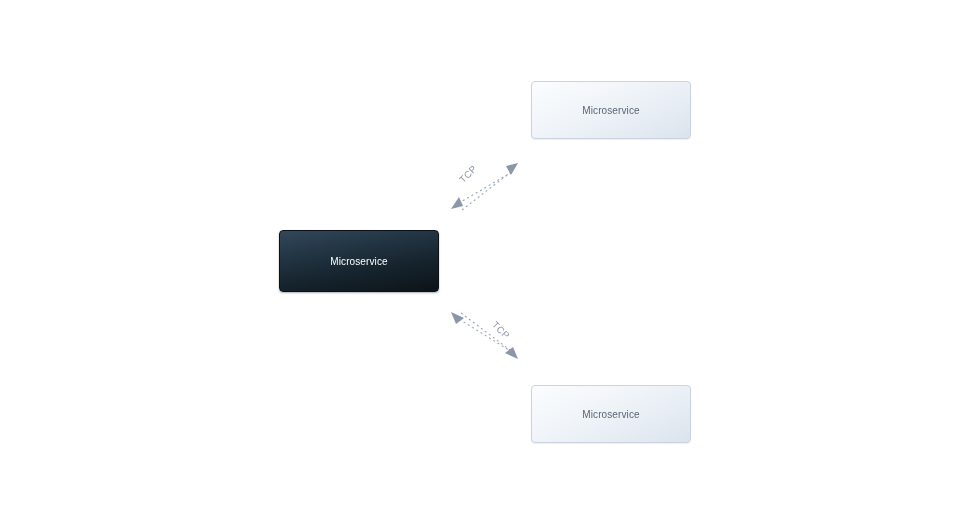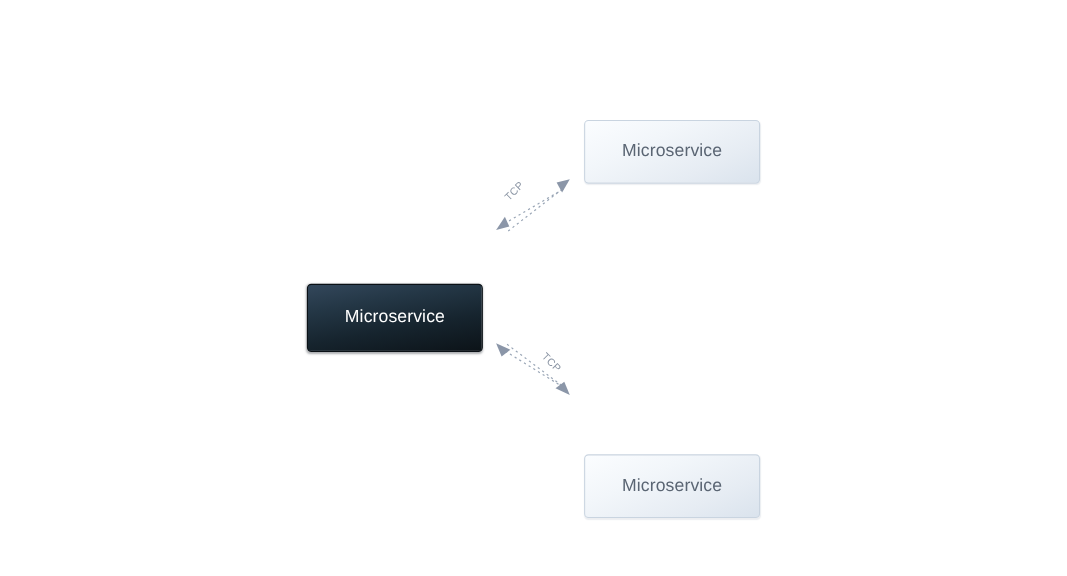--- a/index.html
+++ b/index.html
@@ -21,25 +21,24 @@
   }
 
   
   .node {
     position: absolute;
     box-sizing: border-box;
     display: flex;
     align-items: center;
     justify-content: center;
     border-radius: 4px;
-    font-size: 16px;
+    font-size: 10px;
     letter-spacing: .1px;
     white-space: nowrap;
     user-select: none;
-    margin-top: 28px;
   }
 
   .node.dark {
     background: linear-gradient(170deg, #33475b 0%, #243746 28%, #16242e 62%, #0c1318 100%);
     color: #ffffff;
     border: 1px solid #0b1116;
     box-shadow: 0 1px 2px rgba(16,24,32,.35);
   }
 
   .node.light {

